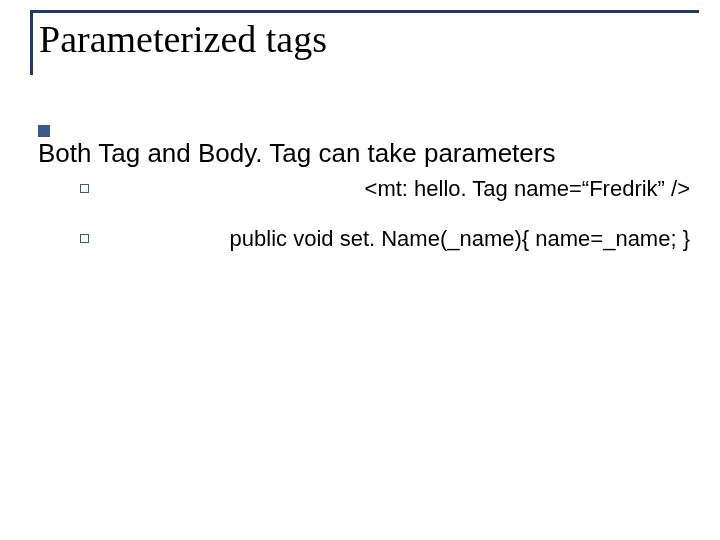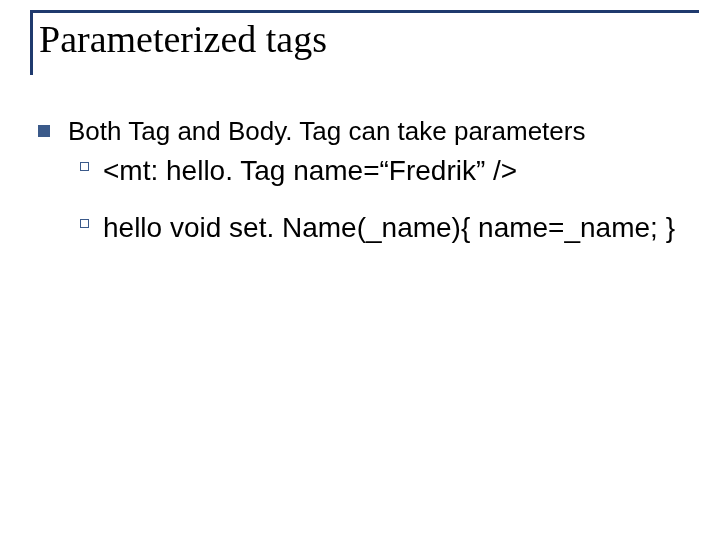--- a/index.html
+++ b/index.html
@@ -34,43 +34,45 @@
   }
   .body {
     padding-left: 8px;
   }
   .lvl1 {
     display: flex;
     align-items: flex-start;
     font-size: 26px;
     line-height: 1.25;
     margin-bottom: 6px;
+    flex-direction: column;
   }
   .lvl1 .bullet1 {
     width: 12px;
     height: 12px;
     background: #3b5a8a;
     flex: 0 0 12px;
     margin-top: 10px;
     margin-right: 18px;
   }
   .lvl1 .text {
     flex: 1 1 auto;
   }
   .sub {
     margin-left: 42px;
     margin-top: 4px;
     margin-bottom: 22px;
   }
   .lvl2 {
     display: flex;
     align-items: flex-start;
-    font-size: 28px;
+    font-size: 22px;
     line-height: 1.25;
     margin-bottom: 4px;
+    text-align: right;
   }
   .lvl2 .bullet2 {
     width: 9px;
     height: 9px;
     border: 1.5px solid #3b5a8a;
     box-sizing: border-box;
     flex: 0 0 9px;
     margin-top: 9px;
     margin-right: 14px;
     background: #ffffff;
@@ -96,18 +98,18 @@
     <div class="sub">
       <div class="lvl2">
         <div class="bullet2"></div>
         <div class="text">&lt;mt: hello. Tag name=“Fredrik” /&gt;</div>
       </div>
     </div>
 
     <div class="sub">
       <div class="lvl2">
         <div class="bullet2"></div>
-        <div class="text">hello void set. Name(_name){ name=_name; }</div>
+        <div class="text">public void set. Name(_name){ name=_name; }</div>
       </div>
     </div>
 
   </div>
 </div>
 
 </body></html>

